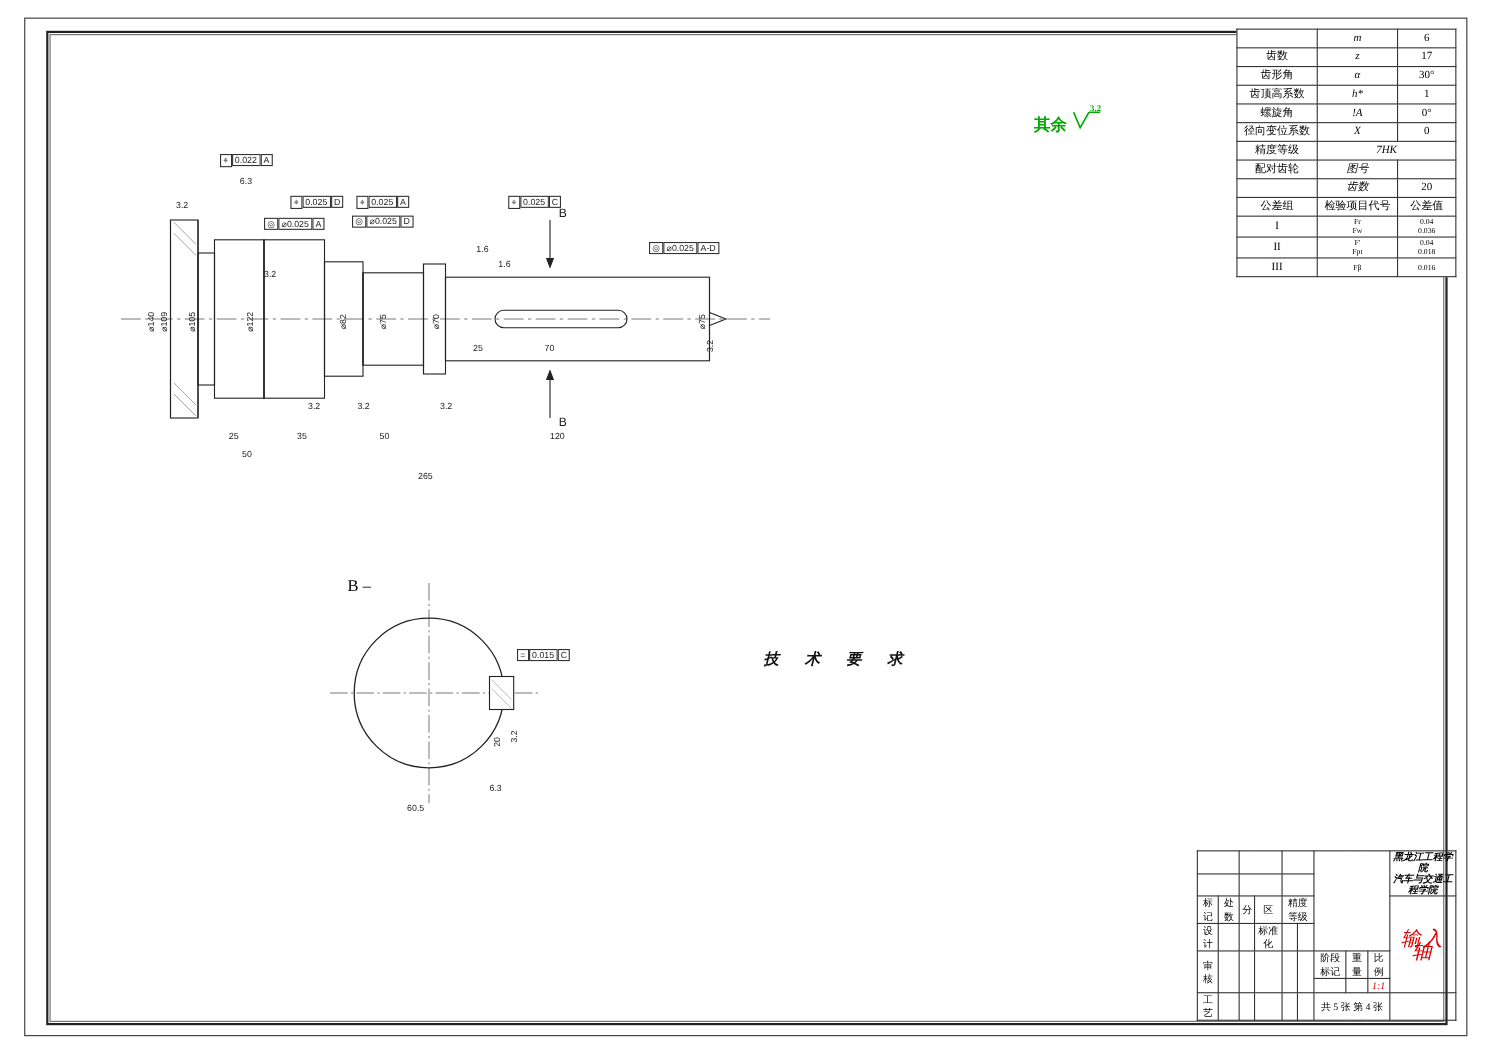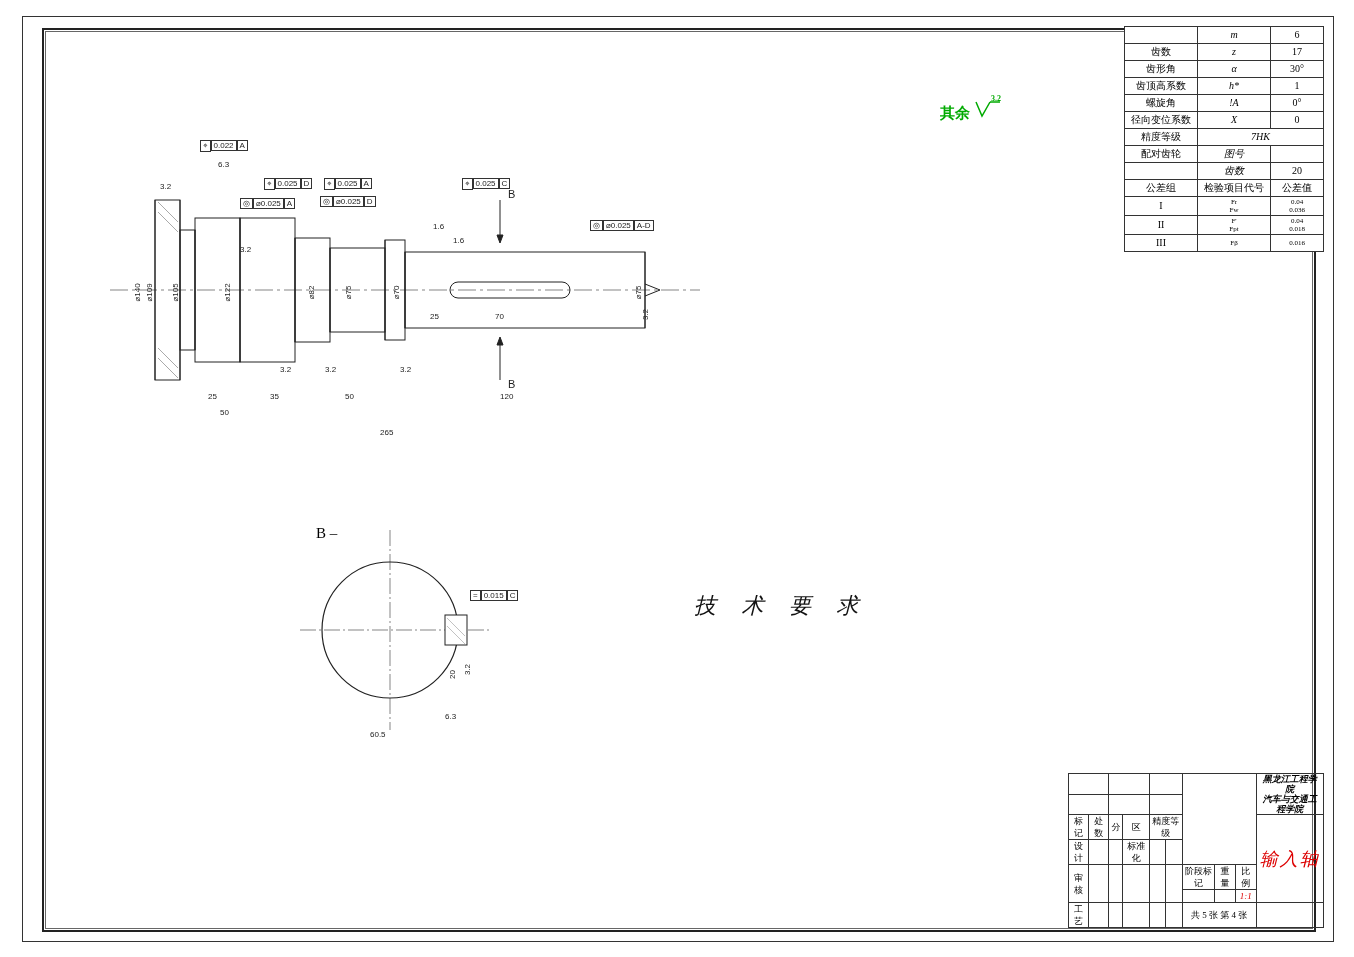--- a/index.html
+++ b/index.html
@@ -11,25 +11,25 @@
 
 .param-table{position:absolute;right:30px;top:26px;border:1px solid #333;border-collapse:collapse;font-size:10px;background:#fff}
 .param-table td,.param-table th{border:1px solid #333;padding:1px 6px;text-align:center;height:14px;line-height:14px;white-space:nowrap}
 .param-table .sym{font-style:italic}
 
 
 .surface-callout{position:absolute;left:940px;top:100px;font-size:15px;font-weight:700;color:#0a0}
 .surface-callout .tri{display:inline-block;margin-left:4px}
 
 
-.notes-title{position:absolute;left:694px;top:591px;font-size:22px;font-style:italic;font-weight:400;letter-spacing:10px;color:#111}
+.notes-title{position:absolute;left:694px;top:591px;font-size:14px;font-style:italic;font-weight:700;letter-spacing:10px;color:#111}
 .notes{position:absolute;left:693px;top:628px;font-size:12px;font-style:italic;font-weight:700;color:#d00;line-height:18px}
 
 
-.title-block{position:absolute;right:30px;bottom:29px;width:256px;border:1px solid #333;border-collapse:collapse;font-size:9px}
+.title-block{position:absolute;right:30px;bottom:29px;width:236px;border:1px solid #333;border-collapse:collapse;font-size:9px}
 .title-block td{border:1px solid #333;padding:0 2px;text-align:center;height:12px;line-height:12px}
 .title-block .big{font-size:18px;color:#d00;font-weight:400;font-style:italic;letter-spacing:2px}
 .title-block .inst{font-weight:700;font-style:italic;font-size:9px;line-height:10px}
 .red-small{color:#d00;font-style:italic}
 
 
 .sec-label{position:absolute;font-size:15px;font-family:"Times New Roman",serif}
 
 
 .drawing-main{position:absolute;left:120px;top:140px;width:570px;height:300px}

